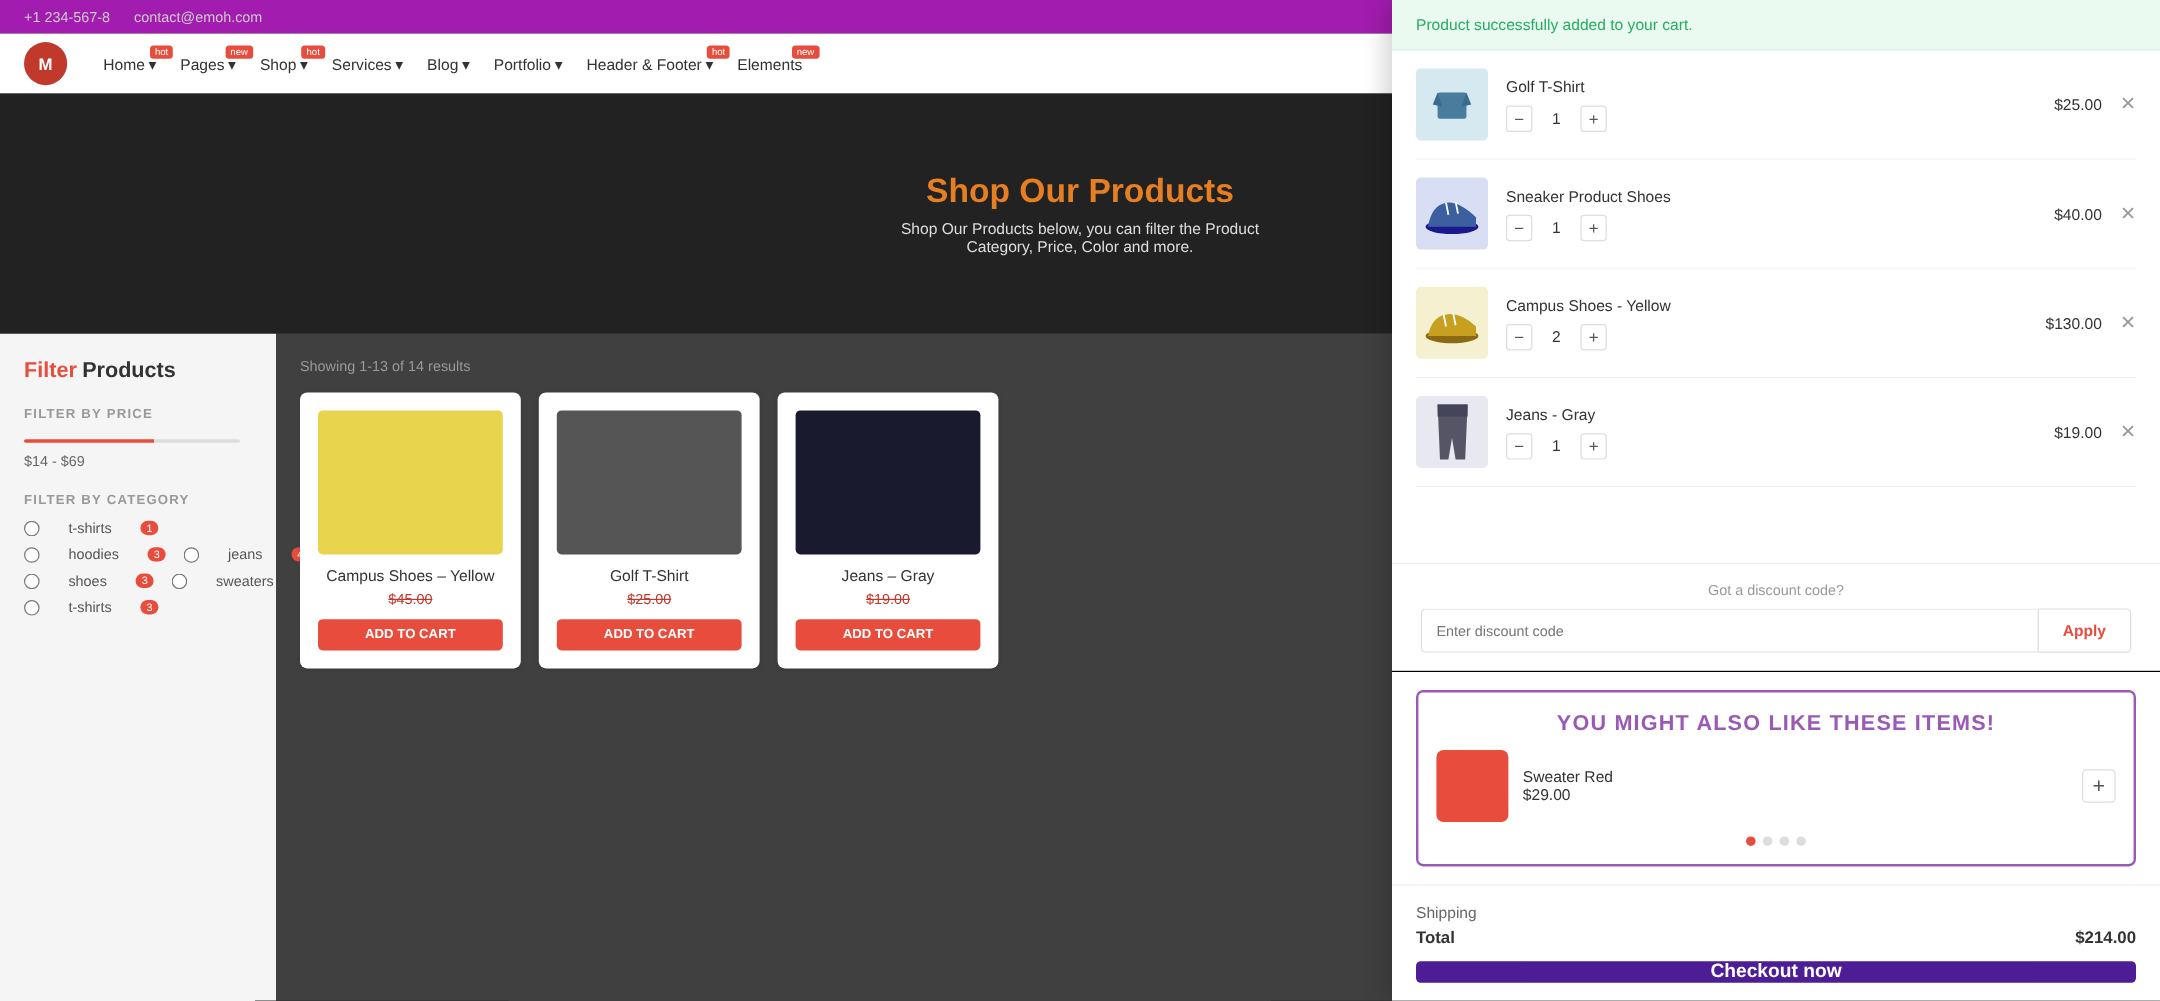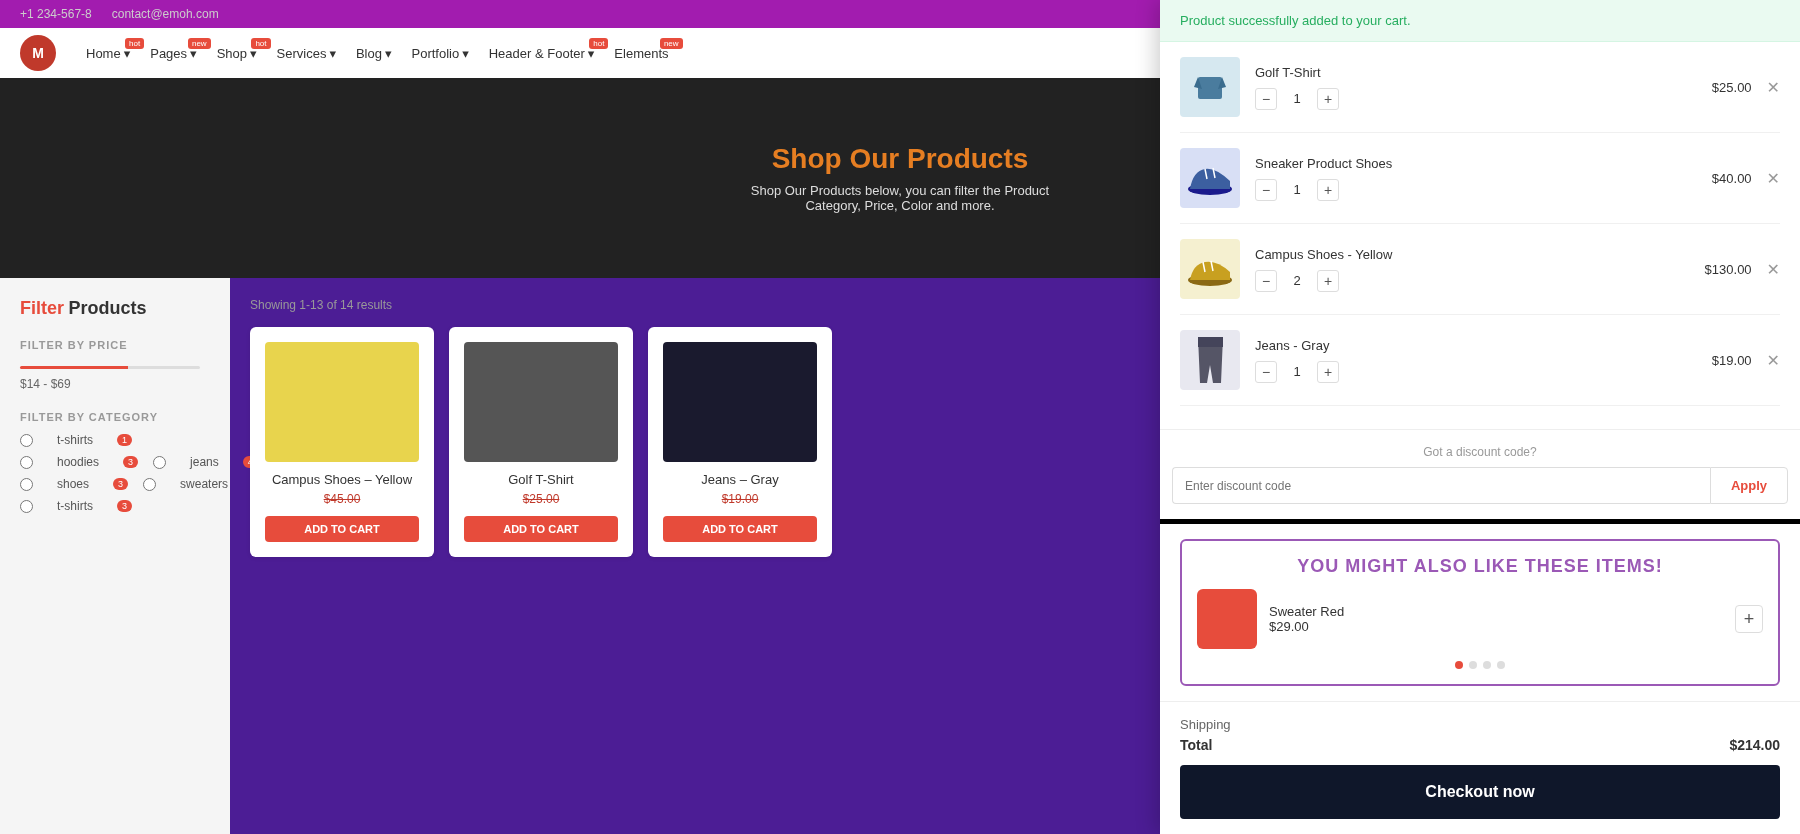--- a/index.html
+++ b/index.html
@@ -61,21 +61,21 @@
       justify-content: center;
       text-align: center;
       color: white;
     }
     .hero h1 { font-size: 28px; font-weight: bold; color: #e67e22; margin-bottom: 8px; }
     .hero p { font-size: 13px; color: #ddd; max-width: 300px; }
 
     
     .main-content {
       display: flex;
-      background: #4c1d95;
+      background: #404040;
       height: calc(834px - 28px - 50px - 200px);
       overflow: hidden;
     }
 
     
     .sidebar {
       width: 230px;
       padding: 20px;
       background: #f5f5f5;
       flex-shrink: 0;
@@ -217,23 +217,23 @@
     .cart-item-price { font-size: 13px; color: #333; text-align: right; min-width: 60px; }
     .remove-btn {
       background: none; border: none;
       font-size: 16px; color: #999;
       cursor: pointer; padding: 0;
       flex-shrink: 0;
     }
 
     
     .discount-section {
-      padding: 15px 12px;
+      padding: 15px 24px;
       border-top: 1px solid #eee;
-      border-bottom: 5px solid #000000;
+      border-bottom: 1px solid #000000;
     }
     .discount-label { font-size: 12px; color: #999; margin-bottom: 8px; text-align: center; }
     .discount-row { display: flex; gap: 0; }
     .discount-input {
       flex: 1;
       padding: 10px 12px;
       border: 1px solid #ddd;
       border-right: none;
       border-radius: 4px 0 0 4px;
       font-size: 12px;
@@ -306,24 +306,24 @@
     .total-row {
       display: flex;
       justify-content: space-between;
       font-size: 13px;
       color: #666;
       margin-bottom: 5px;
     }
     .total-row.grand { font-weight: bold; color: #333; font-size: 14px; }
     .checkout-btn {
       width: 100%;
-      background: #0f172a;
+      background: #4c1d95;
       color: white;
       border: none;
-      padding: 18px;
+      padding: 0;
       font-size: 16px;
       font-weight: bold;
       border-radius: 4px;
       cursor: pointer;
       text-transform: none;
     }
   </style>
 </head>
 <body>
 

